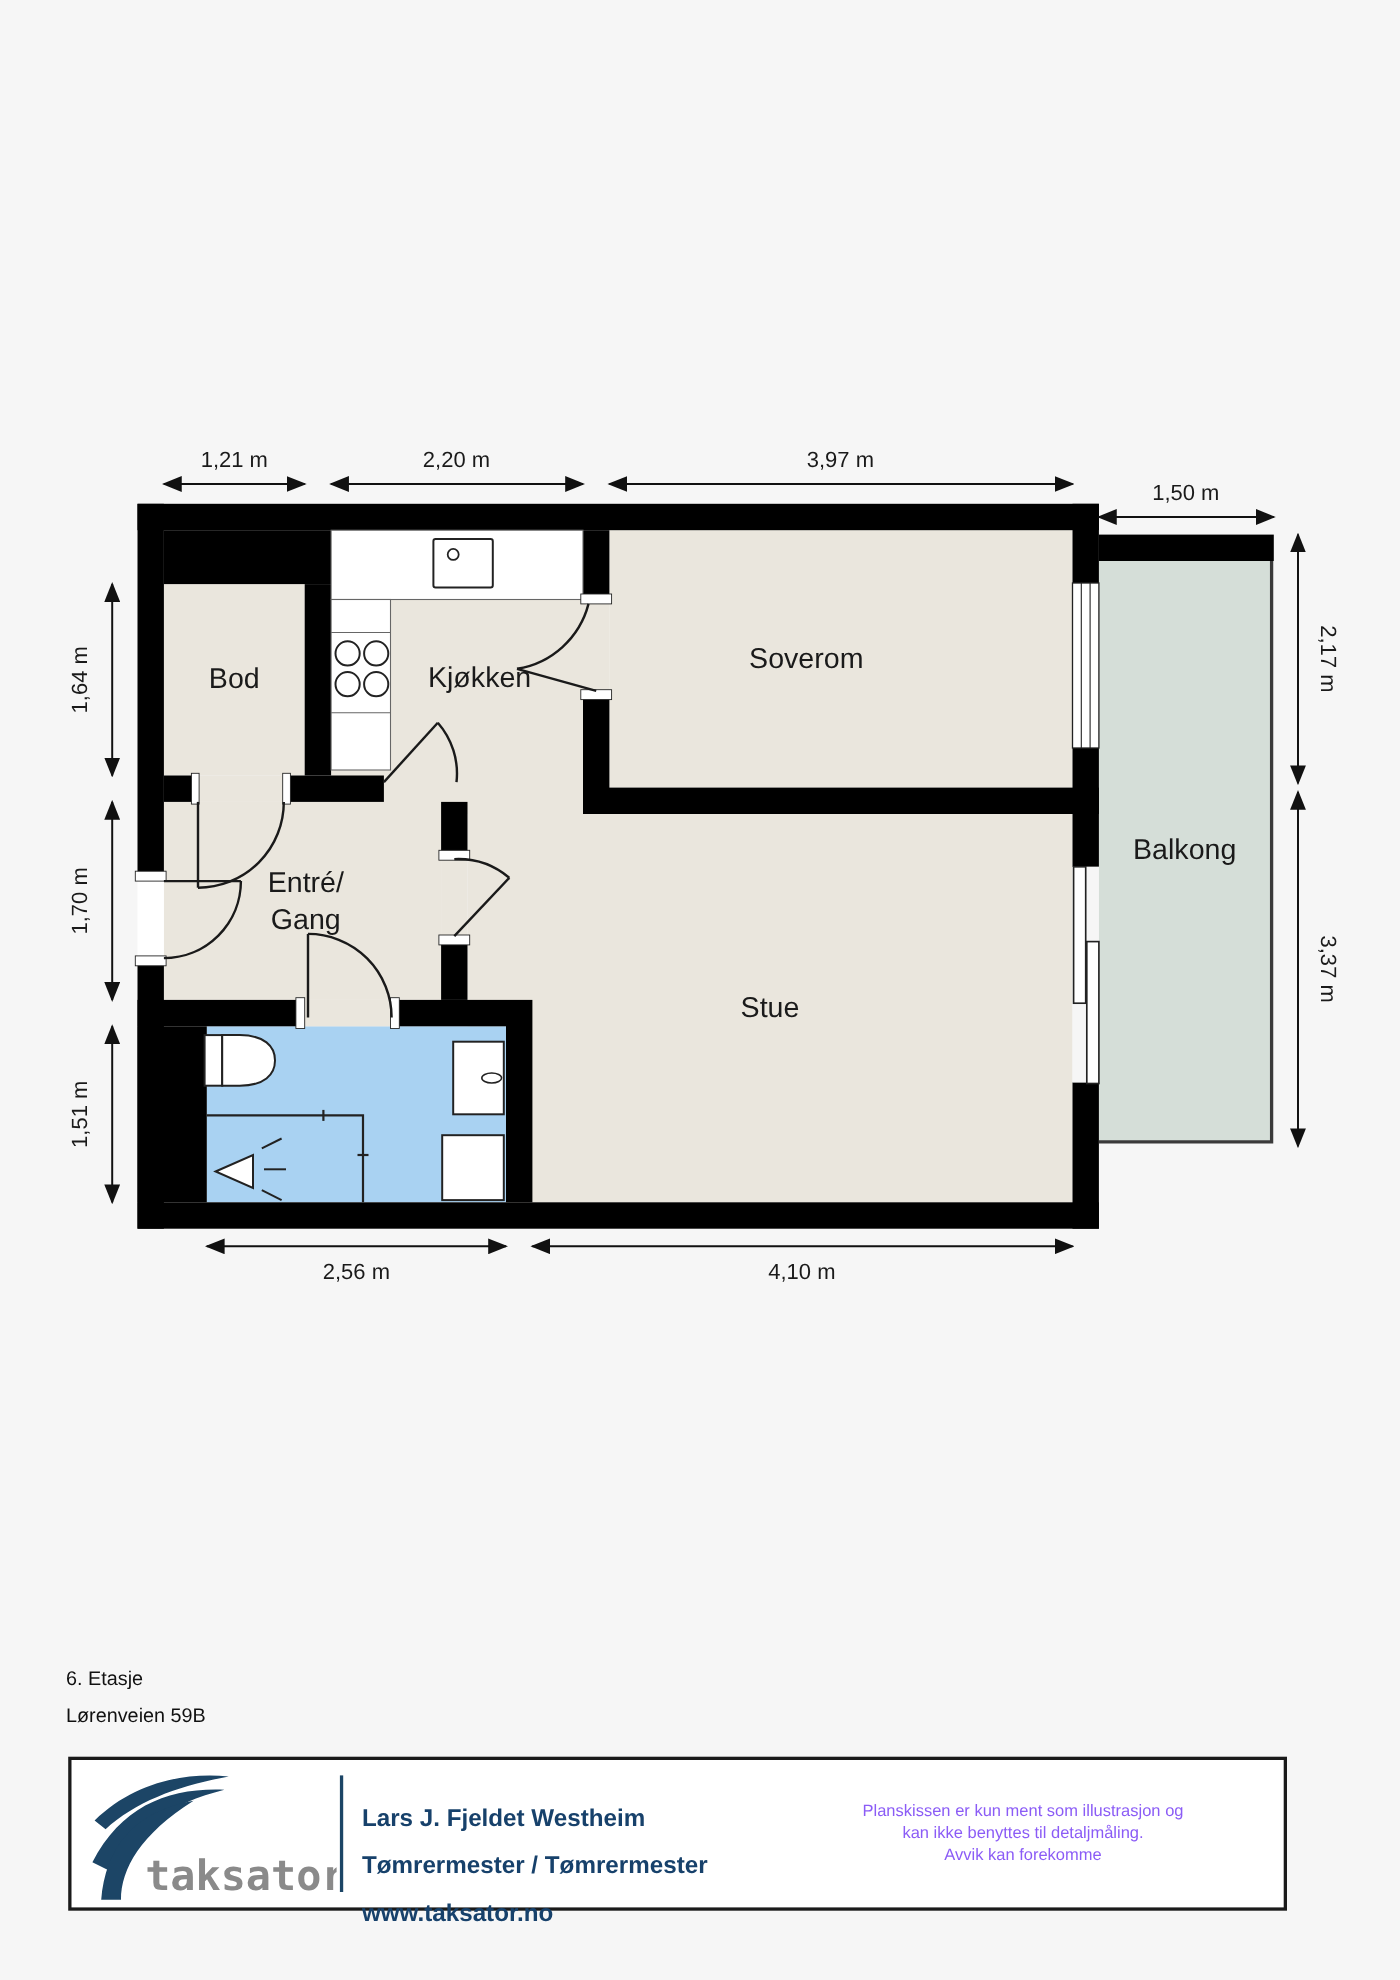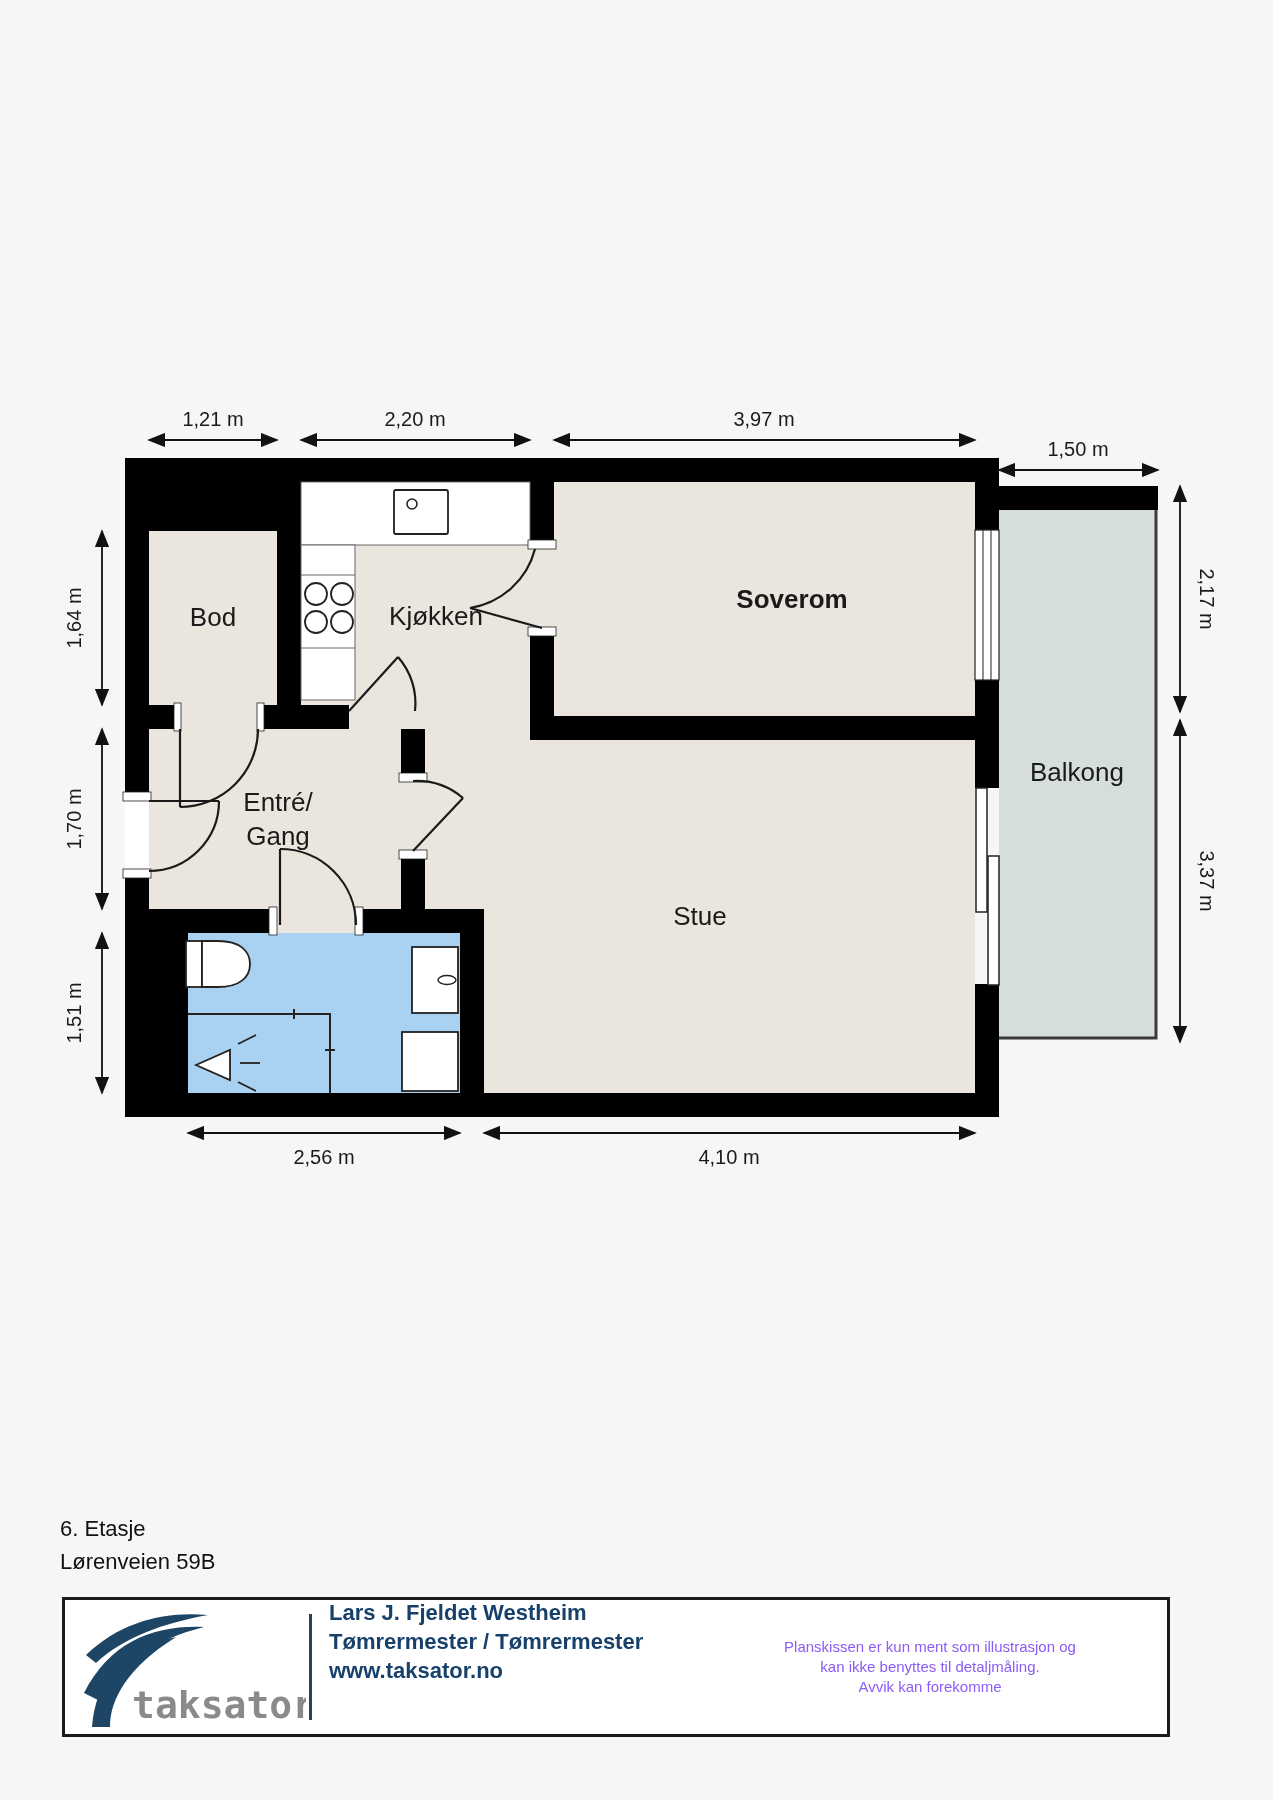--- a/index.html
+++ b/index.html
@@ -26,41 +26,41 @@
     position:absolute;
     font-size:26px;
     color:#1a1a1a;
     white-space:nowrap;
     transform:translate(-50%,-50%);
     text-align:center;
   }
   .plan-svg{position:absolute;left:0;top:0;}
   .floor-text{
     position:absolute;left:60px;
-    font-size:22px;color:#111;
+    font-size:18px;color:#111;
   }
   .footer-box{
     position:absolute;
     left:62px;top:1597px;
     width:1108px;height:140px;
     background:#fff;
     border:3px solid #1a1a1a;
     box-sizing:border-box;
   }
   .footer-divider{
     position:absolute;
     left:244px;top:14px;
     width:3px;height:106px;
     background:#1c4566;
   }
   .footer-textblock{
     position:absolute;
     left:264px;top:0;height:152px;
-    display:flex;flex-direction:column;justify-content:flex-start;
-    gap:3px;
+    display:flex;flex-direction:column;justify-content:flex-end;
+    gap:17px;
   }
   .footer-textblock .line{
     font-size:22px;font-weight:bold;color:#17416b;white-space:nowrap;
   }
   .footer-disclaimer{
     position:absolute;
     left:640px;top:0;height:134px;width:450px;
     display:flex;flex-direction:column;justify-content:center;
     text-align:center;
   }
@@ -224,21 +224,21 @@
 <span class="dim-label rot-left" style="left:74px;top:618px;">1,64 m</span>
 <span class="dim-label rot-left" style="left:74px;top:819px;">1,70 m</span>
 <span class="dim-label rot-left" style="left:74px;top:1013px;">1,51 m</span>
 <span class="dim-label rot-right" style="left:1206px;top:599px;">2,17 m</span>
 <span class="dim-label rot-right" style="left:1206px;top:881px;">3,37 m</span>
 <span class="dim-label" style="left:324px;top:1157px;">2,56 m</span>
 <span class="dim-label" style="left:729px;top:1157px;">4,10 m</span>
 
 <span class="room-label" style="left:213px;top:617px;">Bod</span>
 <span class="room-label" style="left:436px;top:616px;">Kjøkken</span>
-<span class="room-label" style="left:792px;top:599px;font-weight:bold;">Soverom</span>
+<span class="room-label" style="left:733px;top:599px;">Soverom</span>
 <span class="room-label" style="left:278px;top:802px;">Entré/</span>
 <span class="room-label" style="left:278px;top:836px;">Gang</span>
 <span class="room-label" style="left:700px;top:916px;">Stue</span>
 <span class="room-label" style="left:1077px;top:772px;text-align:right;">Balkong</span>
 
 <div class="floor-text" style="top:1516px;">6. Etasje</div>
 <div class="floor-text" style="top:1549px;">Lørenveien 59B</div>
 
 <div class="footer-box">
   <div class="logo-wrap">

